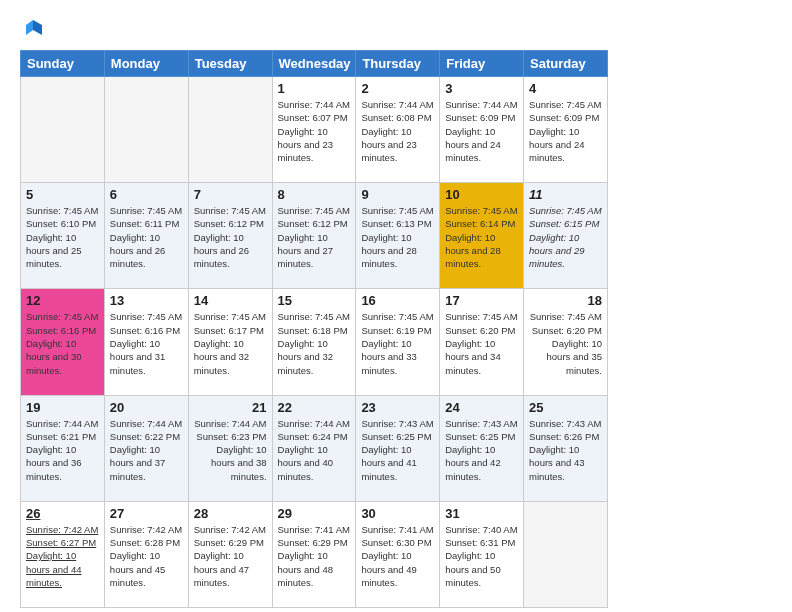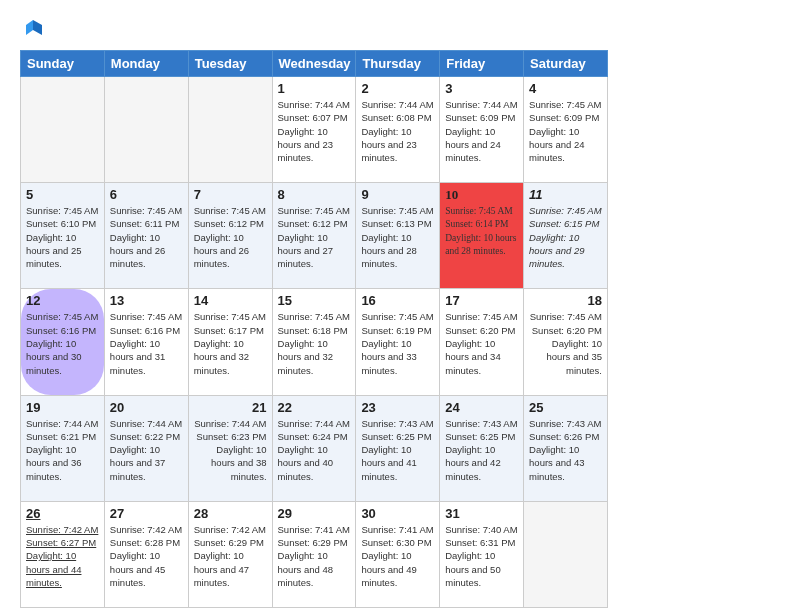--- a/index.html
+++ b/index.html
@@ -203,37 +203,37 @@
 Daylight: 10 hours
 and 27 minutes.</div>
           </td>
           <td style="background: rgb(238, 243, 250);">
             <span class="day-number">9</span>
             <div class="day-info">Sunrise: 7:45 AM
 Sunset: 6:13 PM
 Daylight: 10 hours
 and 28 minutes.</div>
           </td>
-          <td style="background: #ef4444; font-family: Liberation Serif, serif;">
+          <td style="background: #eab308;">
             <span class="day-number">10</span>
             <div class="day-info">Sunrise: 7:45 AM
 Sunset: 6:14 PM
 Daylight: 10 hours
 and 28 minutes.</div>
           </td>
           <td style="background: rgb(238, 243, 250); font-style: italic;">
             <span class="day-number">11</span>
             <div class="day-info">Sunrise: 7:45 AM
 Sunset: 6:15 PM
 Daylight: 10 hours
 and 29 minutes.</div>
           </td>
         </tr>
         <tr>
-          <td style="background: #c4b5fd; border-radius: 30px;">
+          <td style="background: #ec4899;">
             <span class="day-number">12</span>
             <div class="day-info">Sunrise: 7:45 AM
 Sunset: 6:16 PM
 Daylight: 10 hours
 and 30 minutes.</div>
           </td>
           <td style="background: rgb(255, 255, 255); margin-top: 24px;">
             <span class="day-number">13</span>
             <div class="day-info">Sunrise: 7:45 AM
 Sunset: 6:16 PM

